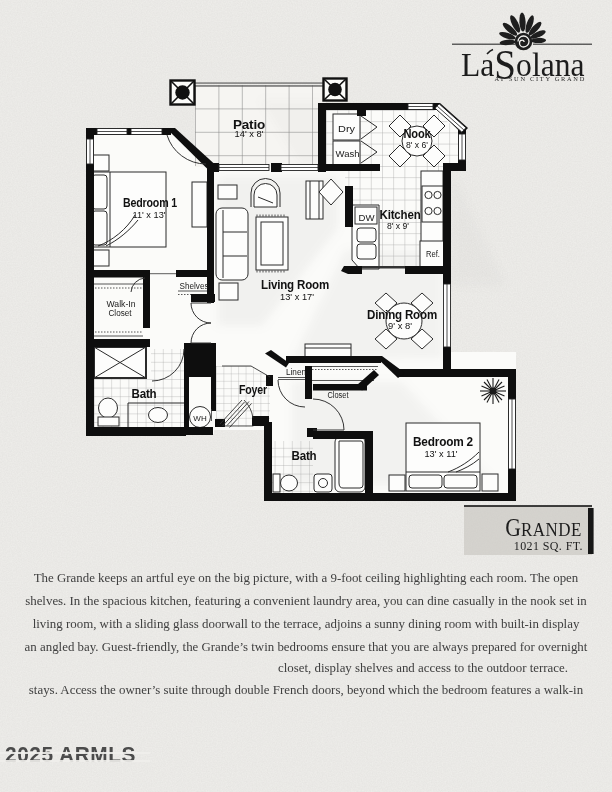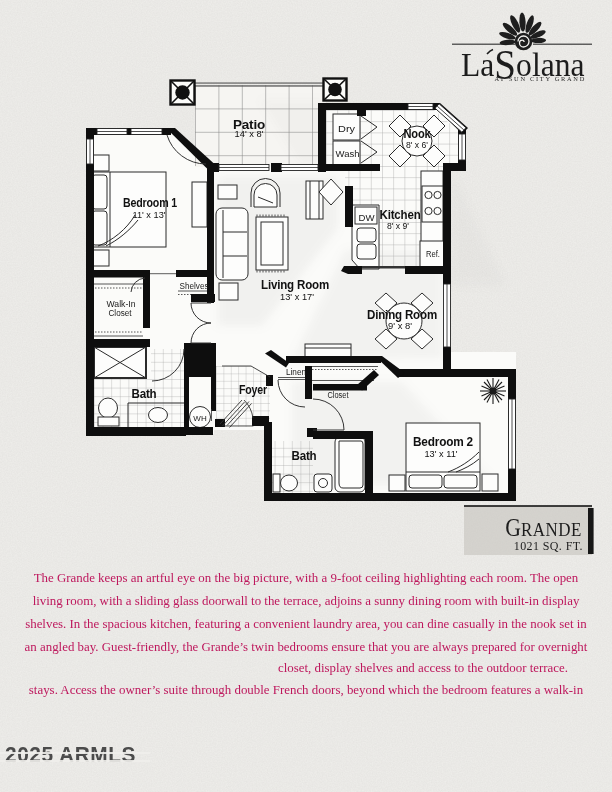--- a/index.html
+++ b/index.html
@@ -1,20 +1,20 @@
 <!DOCTYPE html>
 <html><head>
 <meta charset="utf-8">
 <style>
   html,body{margin:0;padding:0;}
   body{width:612px;height:792px;position:relative;overflow:hidden;
        background:#eeedea;font-family:"Liberation Sans",sans-serif;}
   #page{position:absolute;left:0;top:0;width:612px;height:792px;}
   svg{display:block;}
-  .desc{position:absolute;left:0;top:567px;width:612px;color:#be185d;
+  .desc{position:absolute;left:0;top:567px;width:612px;color:#404040;
         font-family:"Liberation Serif",serif;font-size:12.9px;}
   .desc .dline{height:23.1px;line-height:23.1px;text-align:center;white-space:nowrap;}
   .desc .dline.last{text-align:right;padding-right:44px;height:20px;line-height:18px;}
   .watermark{position:absolute;left:5px;top:741px;color:#4b4b4b;
              font-family:"Liberation Sans",sans-serif;font-weight:bold;
              font-size:24px;letter-spacing:0.6px;transform:scale(0.87,0.95);
              transform-origin:left top;}
   .stencil-slit{position:absolute;left:0;width:150px;height:2px;background:#efeeeb;opacity:0.9;}
 </style>
 </head>
@@ -406,22 +406,22 @@
     <rect x="464" y="506" width="128" height="49" filter="url(#paperNoise)" opacity="0.5"></rect>
     <rect x="464" y="505.2" width="128" height="1.6" fill="#161616"></rect>
     <rect x="588" y="508" width="5.6" height="46" fill="#161616"></rect>
     <text transform="translate(582 536) scale(0.87 1)" text-anchor="end" font-family="Liberation Serif, serif" fill="#1d1d1d"><tspan font-size="25">G</tspan><tspan font-size="19.5" letter-spacing="0.6">RANDE</tspan></text>
     <text x="583" y="549.5" text-anchor="end" font-family="Liberation Serif, serif" font-size="12" letter-spacing="0.4" fill="#1d1d1d">1021 SQ. FT.</text>
   </g>
 </svg>
 
   <div class="desc">
     <div class="dline">The Grande keeps an artful eye on the big picture, with a 9-foot ceiling highlighting each room. The open</div>
+    <div class="dline">shelves. In the spacious kitchen, featuring a convenient laundry area, you can dine casually in the nook set in</div>
     <div class="dline">living room, with a sliding glass doorwall to the terrace, adjoins a sunny dining room with built-in display</div>
-    <div class="dline">shelves. In the spacious kitchen, featuring a convenient laundry area, you can dine casually in the nook set in</div>
     <div class="dline">an angled bay. Guest-friendly, the Grande’s twin bedrooms ensure that you are always prepared for overnight</div>
     <div class="dline last">closet, display shelves and access to the outdoor terrace.</div>
     <div class="dline">stays. Access the owner’s suite through double French doors, beyond which the bedroom features a walk-in</div>
   </div>
 
   <div class="watermark">2025 ARMLS</div>
   <div class="stencil-slit" style="top:752px;"></div>
   <div class="stencil-slit" style="top:760px;"></div>
 </div>
 

